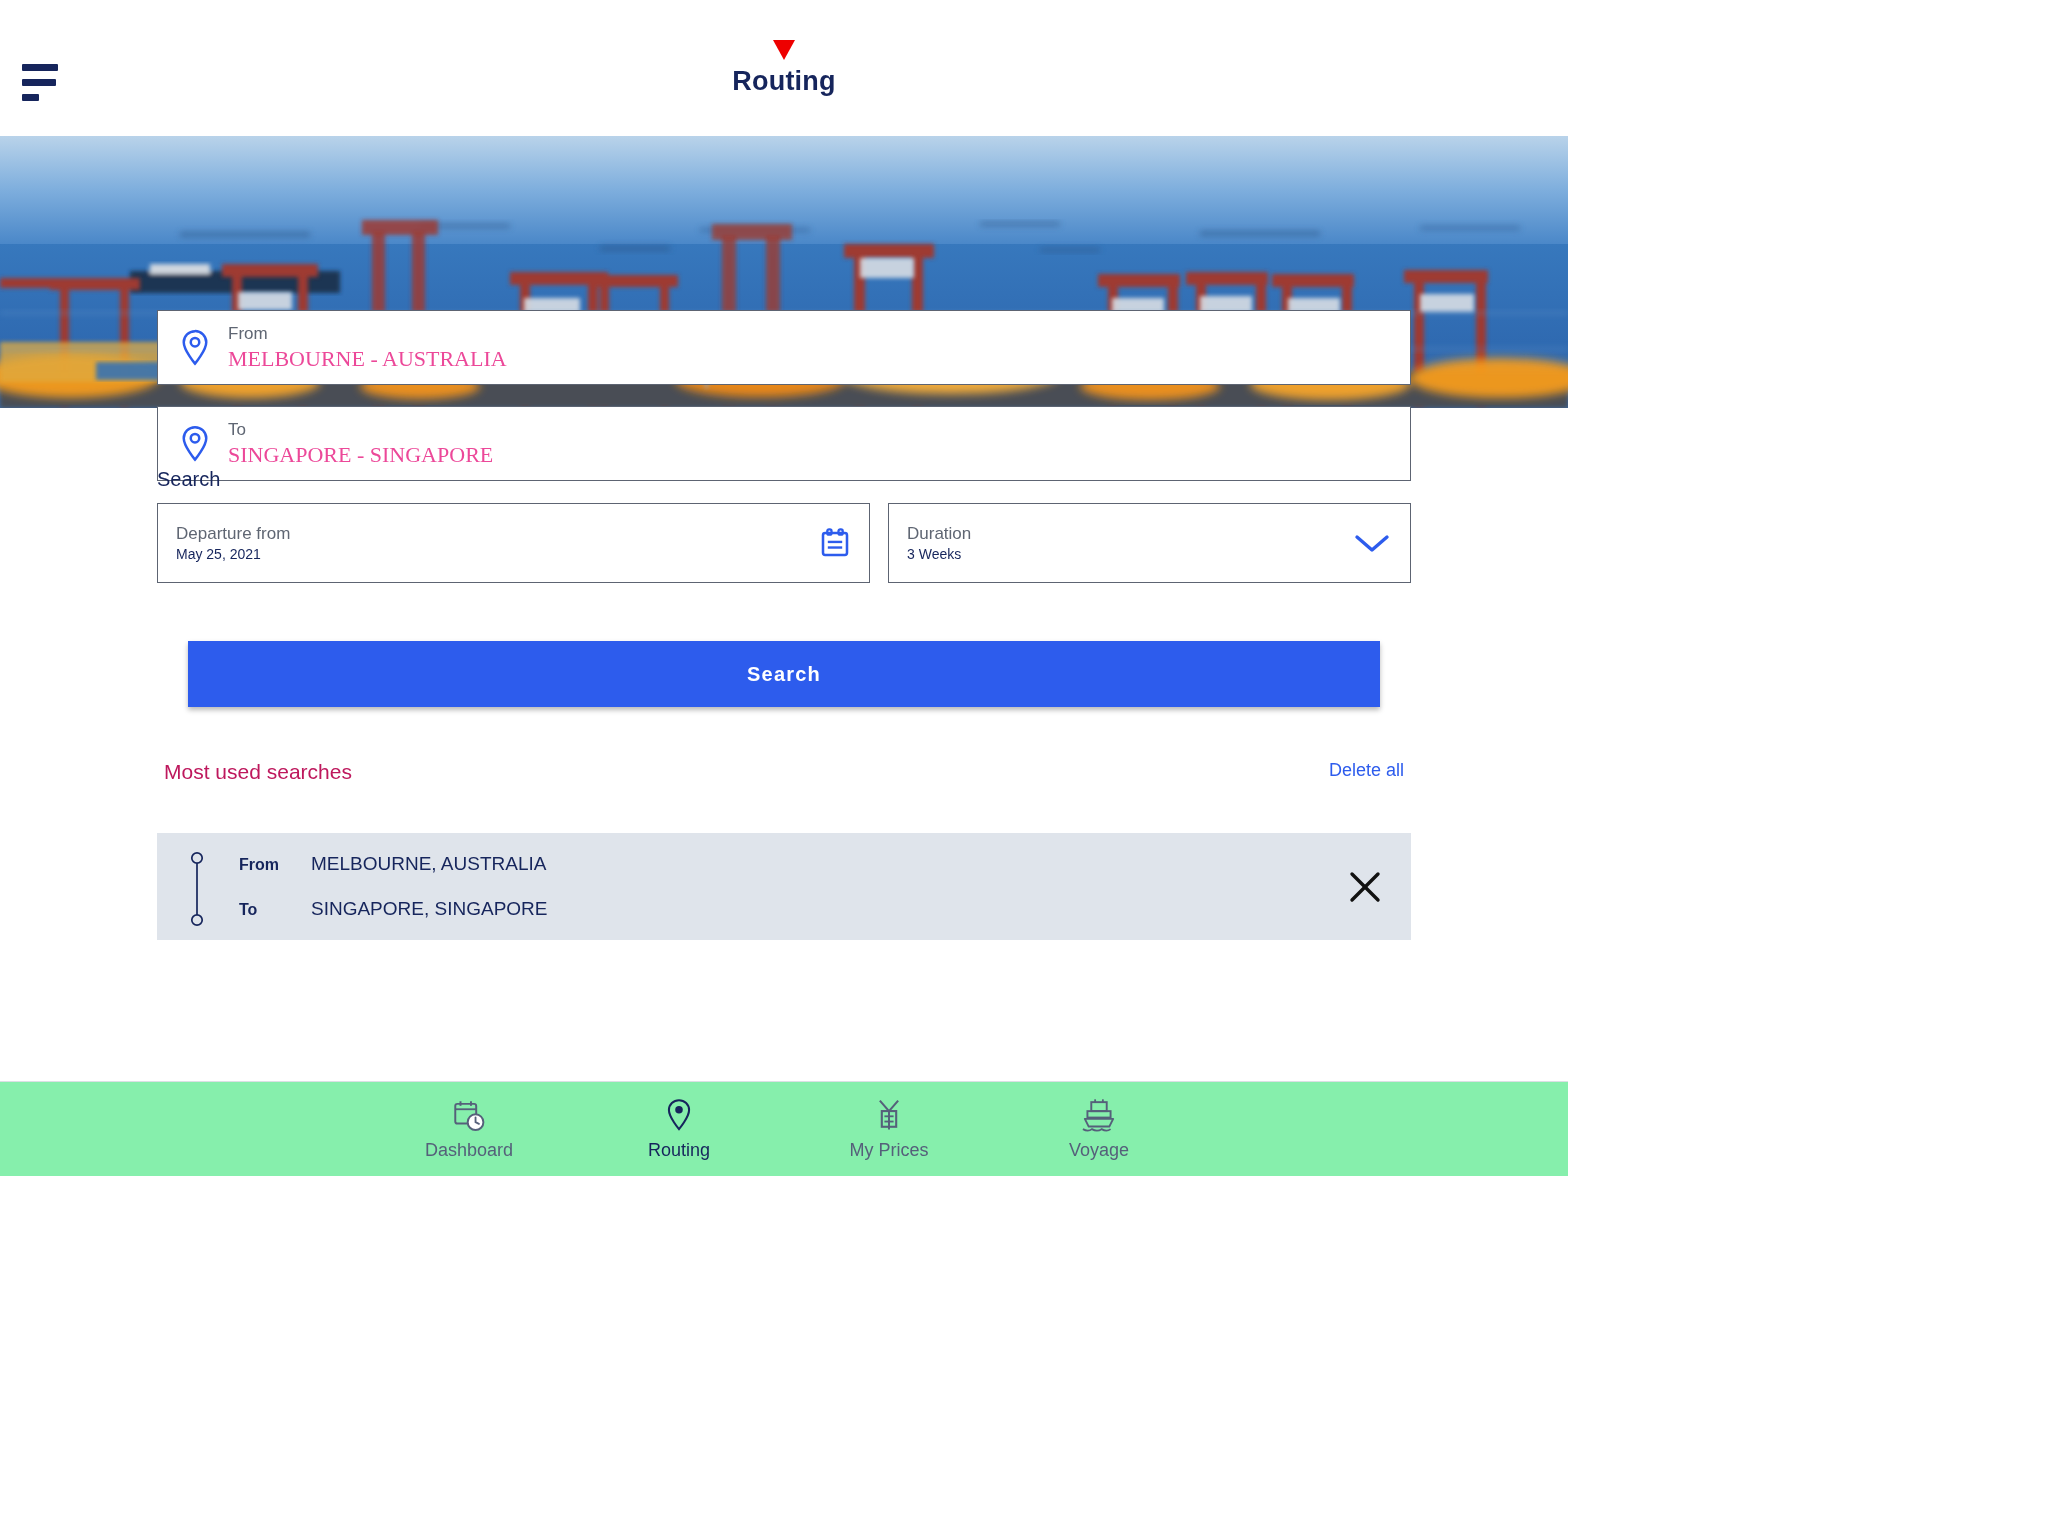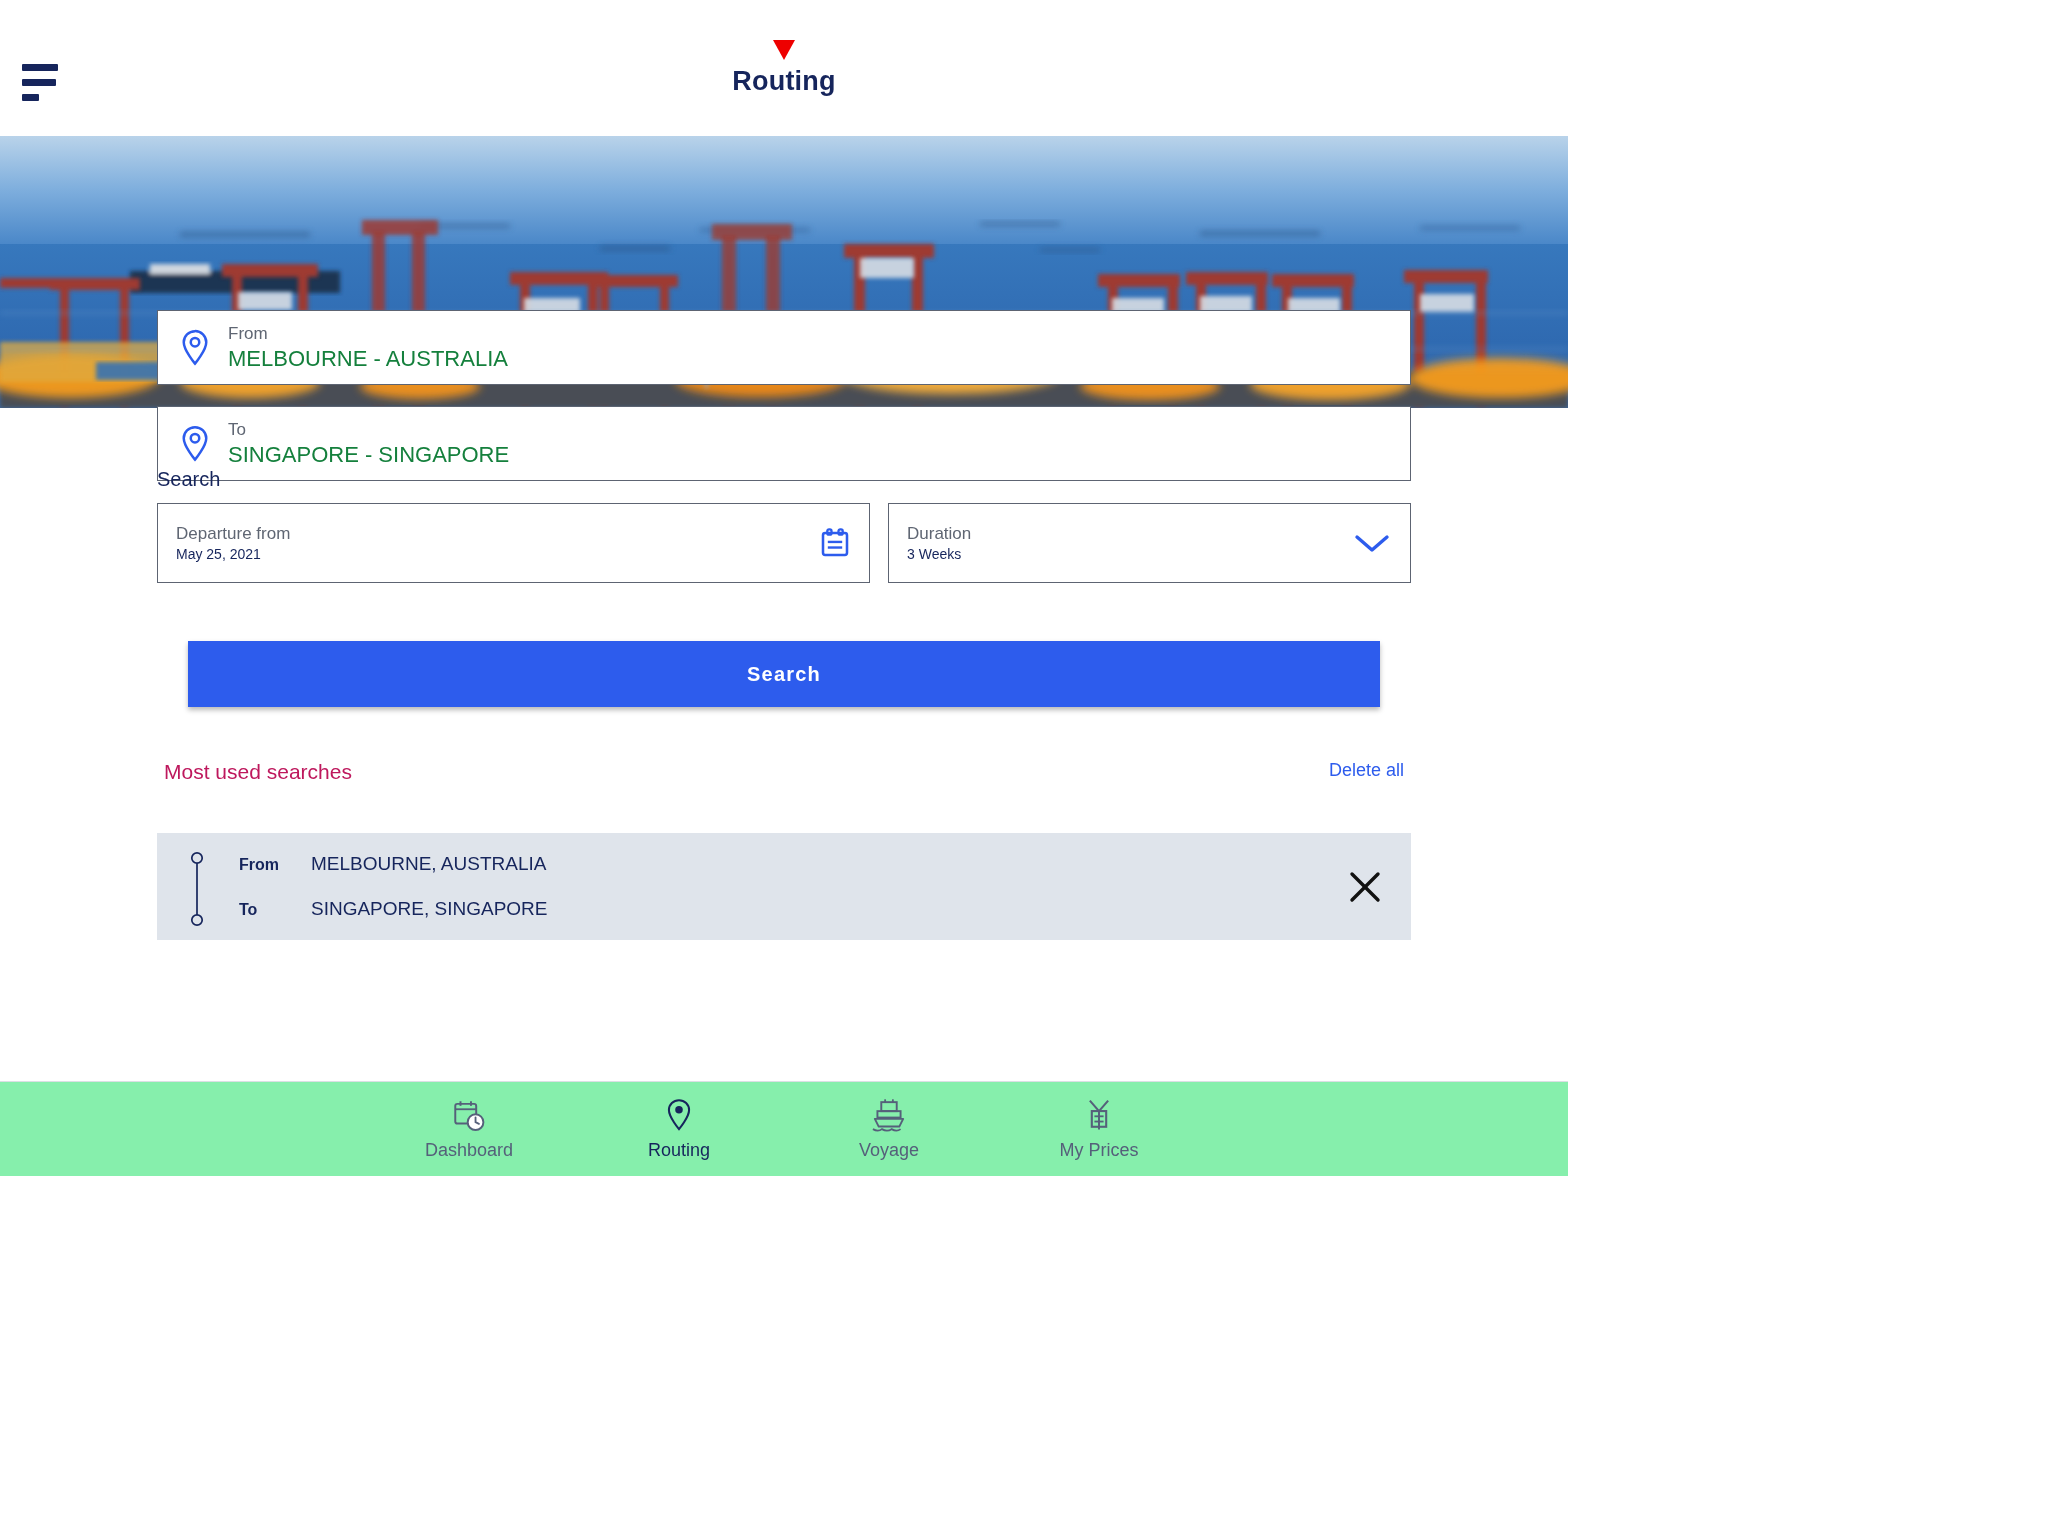--- a/index.html
+++ b/index.html
@@ -96,22 +96,23 @@
   .loc-icon { width: 48px; flex: 0 0 48px; display:flex; align-items:center; }
   .loc-text { display: flex; flex-direction: column; justify-content: center; }
   .loc-label {
     font-size: 17px;
     color: #5f6673;
     line-height: 1.25;
     margin-bottom: 2px;
   }
   .loc-value {
     font-size: 22px;
-    color: #15803d;
+    color: #ec4899;
     line-height: 1.2;
+    font-family: Liberation Serif, serif;
   }
 
   .search-label {
     position: absolute;
     left: 157px; top: 60px;
     font-size: 20px;
     color: #16255c;
   }
 
   .row-fields {
@@ -499,39 +500,39 @@
         <svg width="34" height="34" viewBox="0 0 24 28">
           <path d="M12 1.8c-4.6 0-8.3 3.6-8.3 8.1 0 5.9 8.3 15.8 8.3 15.8s8.3-9.9 8.3-15.8c0-4.5-3.7-8.1-8.3-8.1z" fill="none" stroke="#16255c" stroke-width="1.7"></path>
           <circle cx="12" cy="9.6" r="3.1" fill="#16255c"></circle>
         </svg>
       </span>
       <span class="nav-label">Routing</span>
     </div>
 
     <div class="nav-item">
       <span>
+        <svg width="34" height="34" viewBox="0 0 26 26">
+          <path d="M6 2 L13 10 L20 2" fill="none" stroke="#55607a" stroke-width="1.6" stroke-linejoin="round"></path>
+          <rect x="7.5" y="10" width="11" height="12" fill="none" stroke="#55607a" stroke-width="1.6"></rect>
+          <line x1="9.5" y1="14" x2="16.5" y2="14" stroke="#55607a" stroke-width="1.4"></line>
+          <line x1="9.5" y1="18" x2="16.5" y2="18" stroke="#55607a" stroke-width="1.4"></line>
+          <line x1="13" y1="10" x2="13" y2="24" stroke="#55607a" stroke-width="1.5"></line>
+        </svg>
+      </span>
+      <span class="nav-label">My Prices</span>
+    </div>
+
+    <div class="nav-item">
+      <span>
         <svg width="36" height="34" viewBox="0 0 28 26">
           <rect x="8" y="3" width="12" height="7" fill="none" stroke="#55607a" stroke-width="1.5"></rect>
           <line x1="11" y1="3" x2="11" y2="0.8" stroke="#55607a" stroke-width="1.4"></line>
           <line x1="17" y1="3" x2="17" y2="0.8" stroke="#55607a" stroke-width="1.4"></line>
           <rect x="5" y="10" width="18" height="5" fill="none" stroke="#55607a" stroke-width="1.5"></rect>
           <path d="M3 16 H25 L22 22 H6 Z" fill="none" stroke="#55607a" stroke-width="1.5" stroke-linejoin="round"></path>
           <path d="M1.5 24 q4 2.2 7 0 q4 2.2 7.5 0 q4 2.2 7 0" fill="none" stroke="#55607a" stroke-width="1.4"></path>
         </svg>
       </span>
       <span class="nav-label">Voyage</span>
     </div>
 
-    <div class="nav-item">
-      <span>
-        <svg width="34" height="34" viewBox="0 0 26 26">
-          <path d="M6 2 L13 10 L20 2" fill="none" stroke="#55607a" stroke-width="1.6" stroke-linejoin="round"></path>
-          <rect x="7.5" y="10" width="11" height="12" fill="none" stroke="#55607a" stroke-width="1.6"></rect>
-          <line x1="9.5" y1="14" x2="16.5" y2="14" stroke="#55607a" stroke-width="1.4"></line>
-          <line x1="9.5" y1="18" x2="16.5" y2="18" stroke="#55607a" stroke-width="1.4"></line>
-          <line x1="13" y1="10" x2="13" y2="24" stroke="#55607a" stroke-width="1.5"></line>
-        </svg>
-      </span>
-      <span class="nav-label">My Prices</span>
-    </div>
-
   </div>
 </div>
 
 </body></html>

